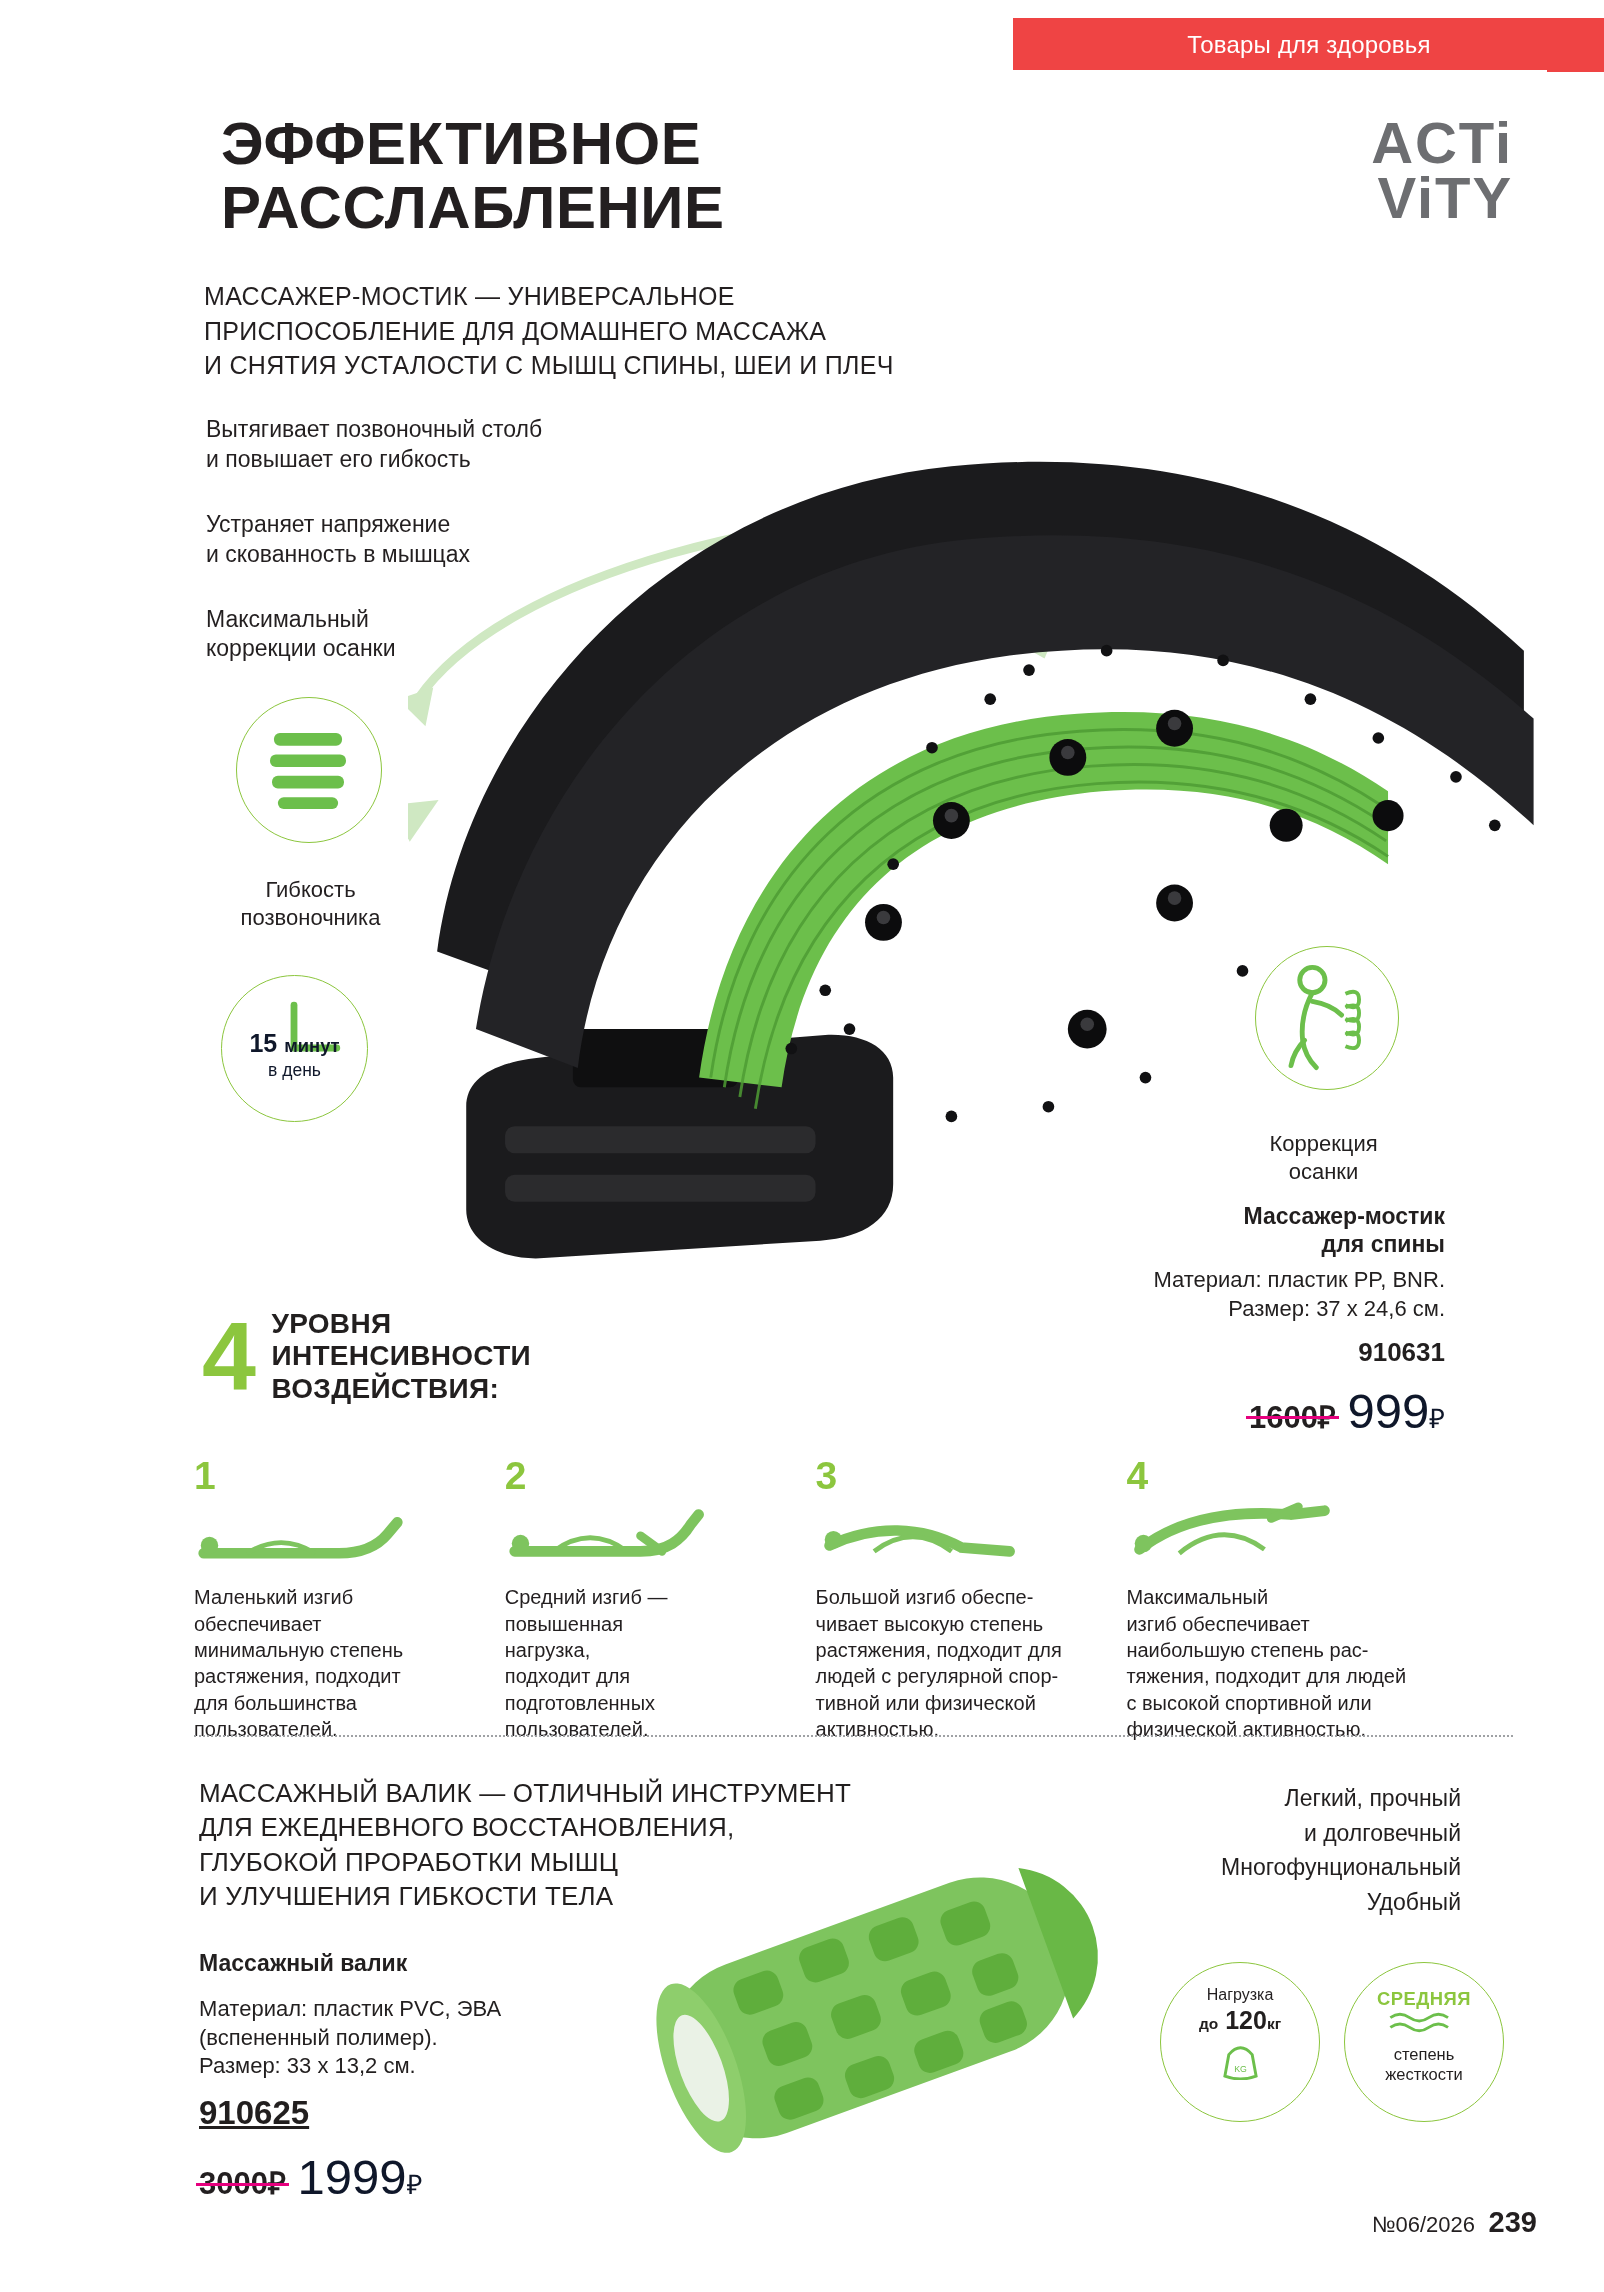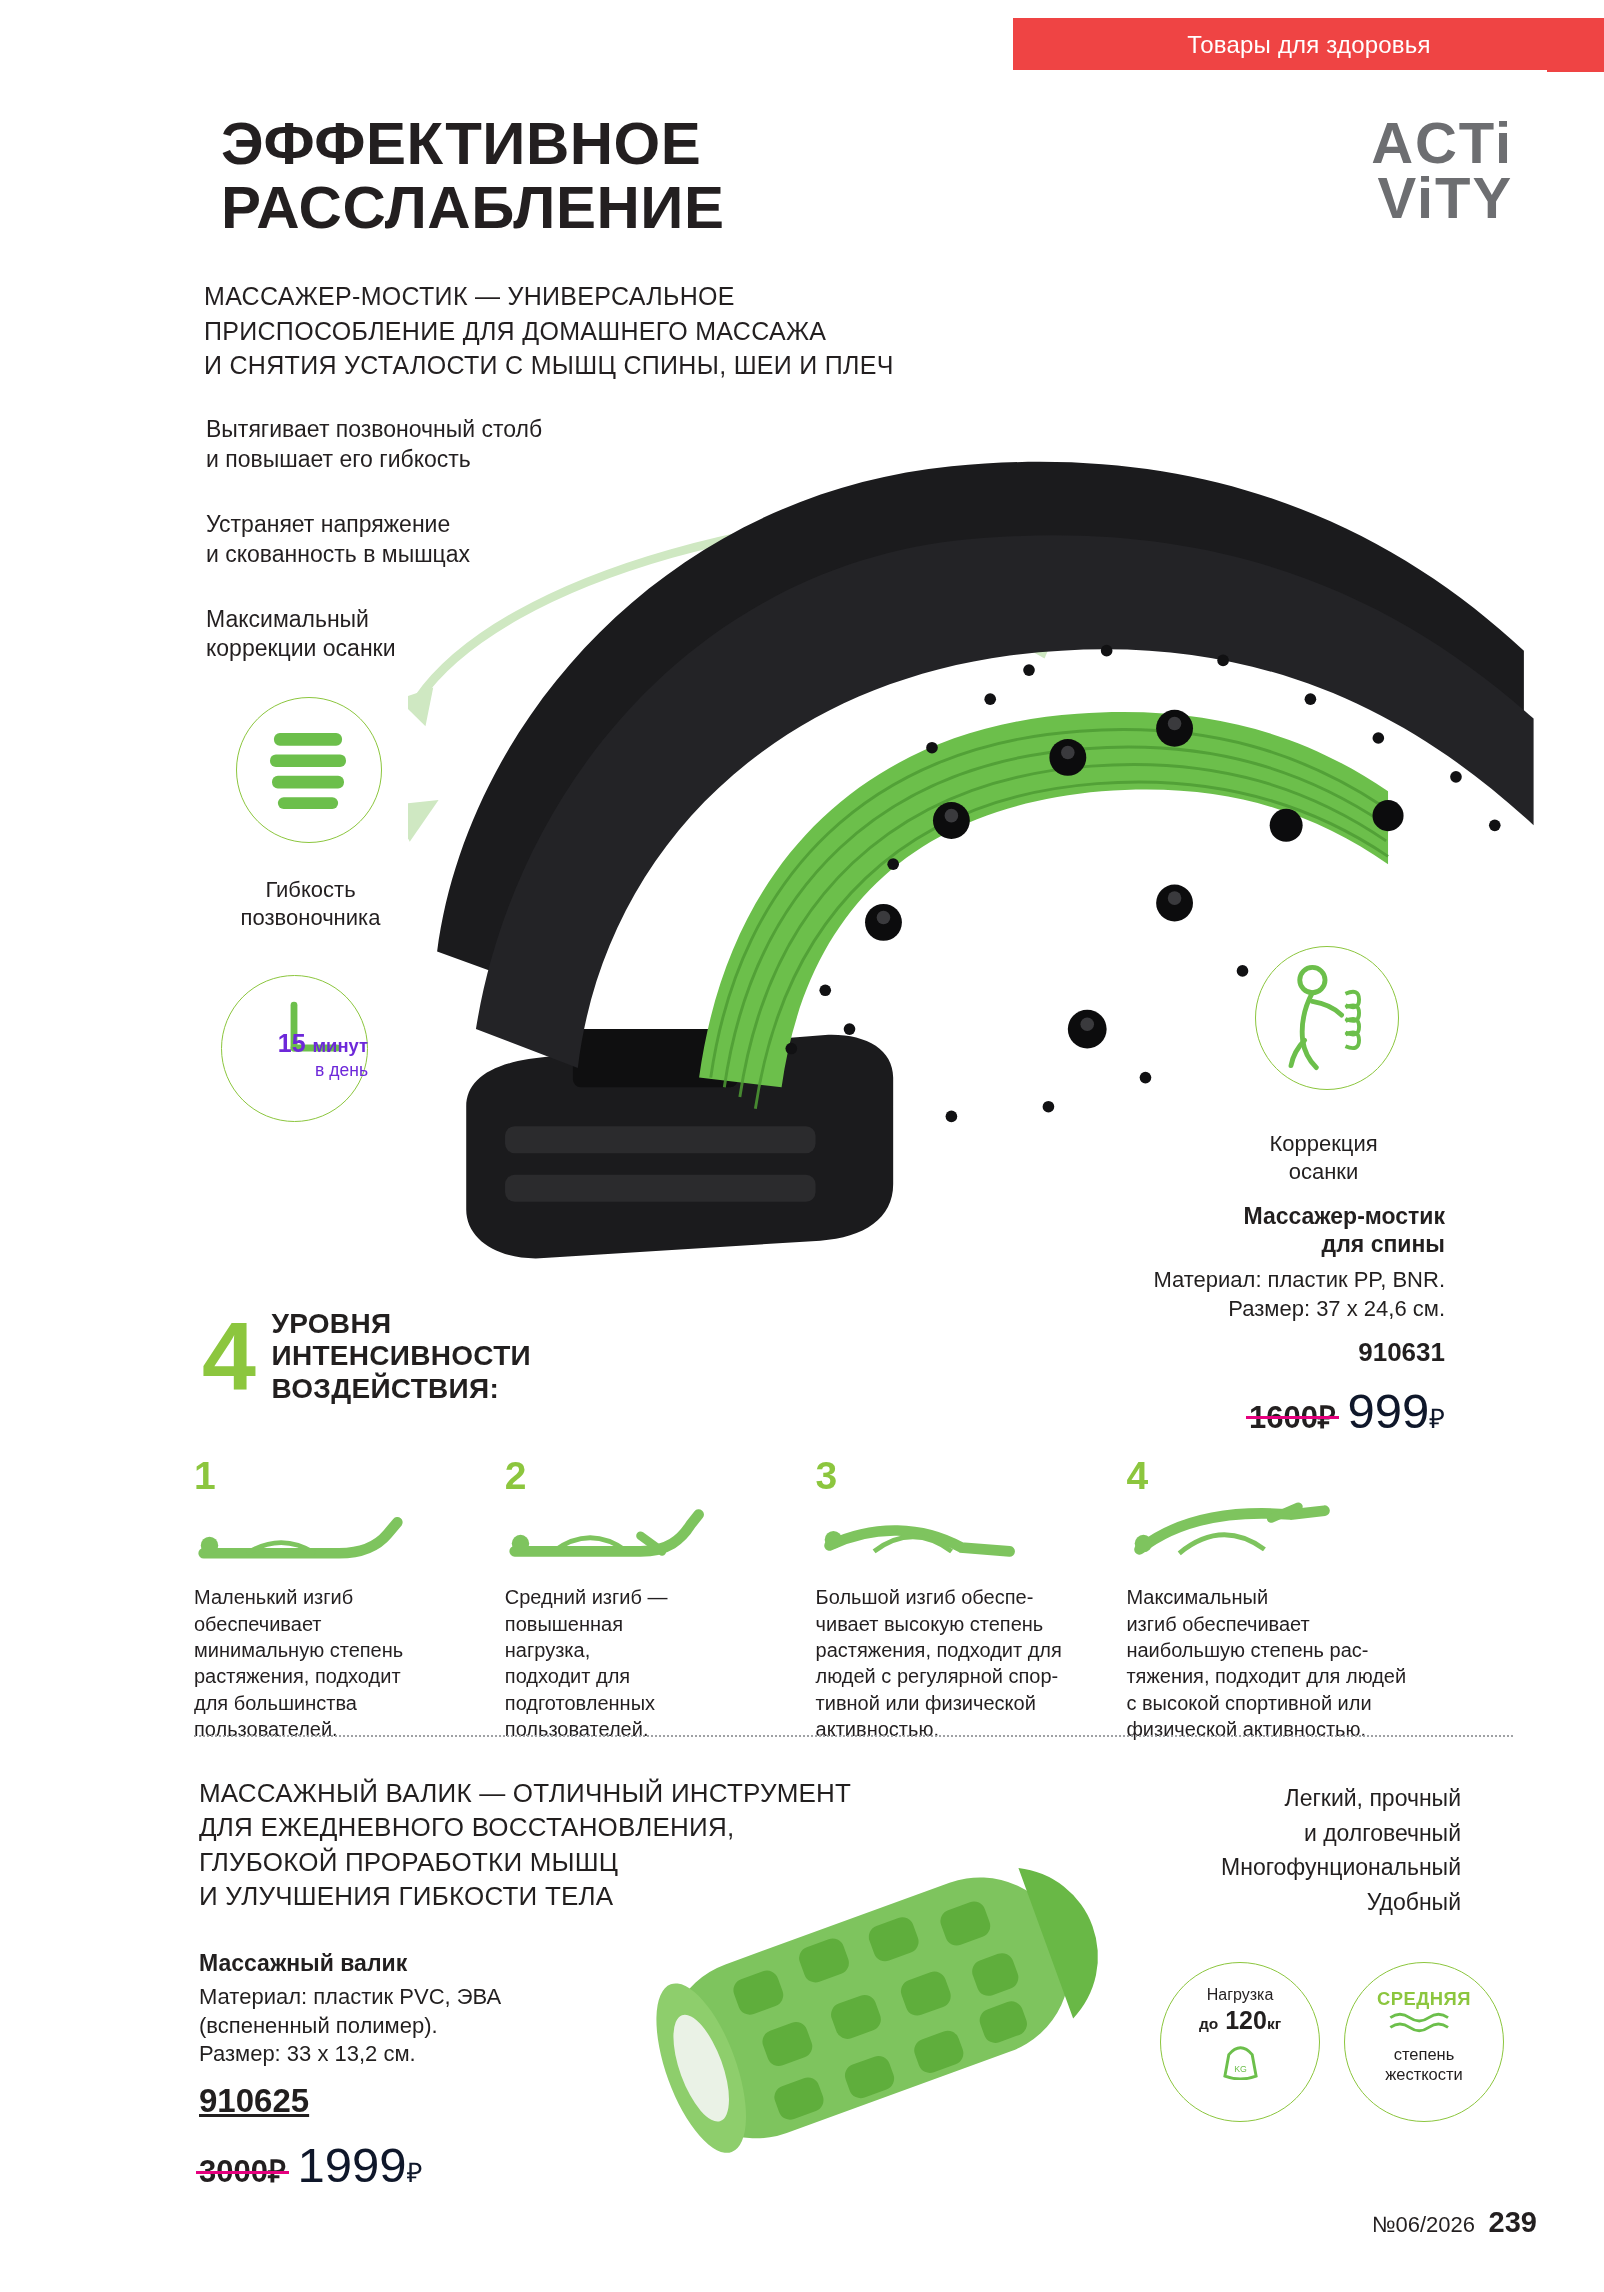--- a/index.html
+++ b/index.html
@@ -128,22 +128,22 @@
     left: 221px;
     top: 975px;
     width: 147px;
     height: 147px;
   }
   .clock-txt {
     position: absolute;
     left: 221px;
     top: 1029px;
     width: 147px;
-    text-align: right;
-    color: #6d28d9;
+    text-align: center;
+    color: #0f172a;
   }
   .clock-txt .big { font-size: 25px; font-weight: 800; }
   .clock-txt .big small { font-size: 18.4px; font-weight: 700; }
   .clock-txt .sm { font-size: 17.5px; margin-top: 1.9px; }
 
   .circ-posture {
     right: 206px;
     top: 946px;
     width: 144px;
     height: 144px;
@@ -309,21 +309,21 @@
     white-space: pre-line;
   }
   .prod2 {
     position: absolute;
     left: 199px;
     top: 1950px;
     width: 408px;
   }
   .prod2 .name { font-size: 23px; font-weight: 700; }
   .prod2 .spec {
-    margin-top: 6px;
+    margin-top: 18px;
     font-size: 22px;
     line-height: 1.3;
     white-space: pre-line;
   }
   .prod2 .code {
     margin-top: 13.6px;
     font-size: 33px;
     font-weight: 700;
     text-decoration: underline;
   }

